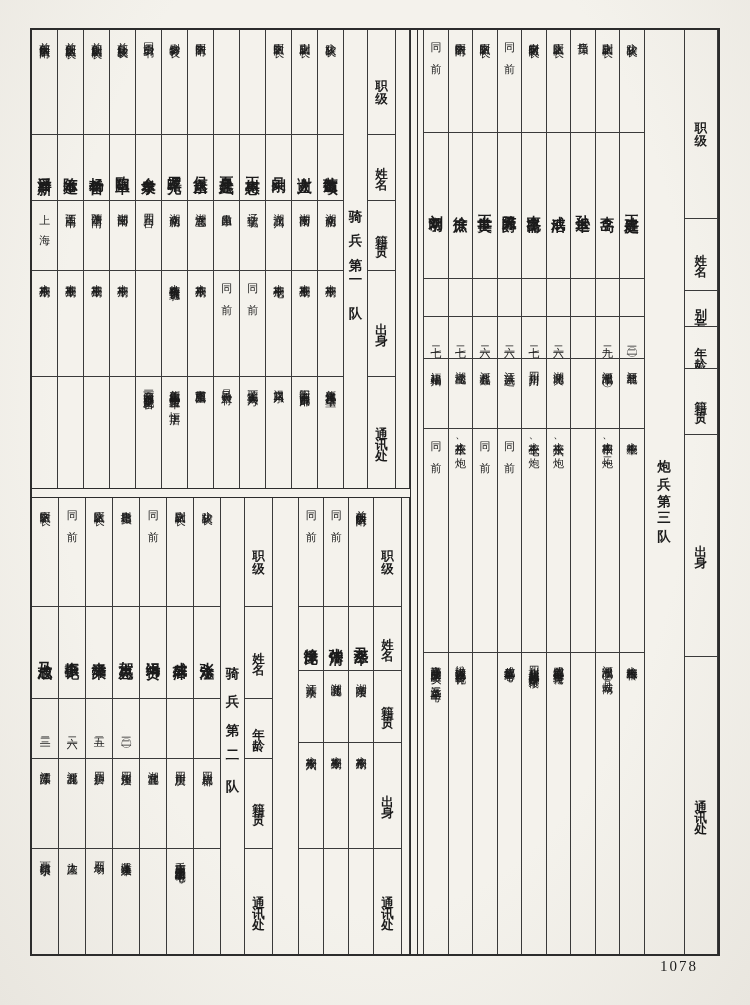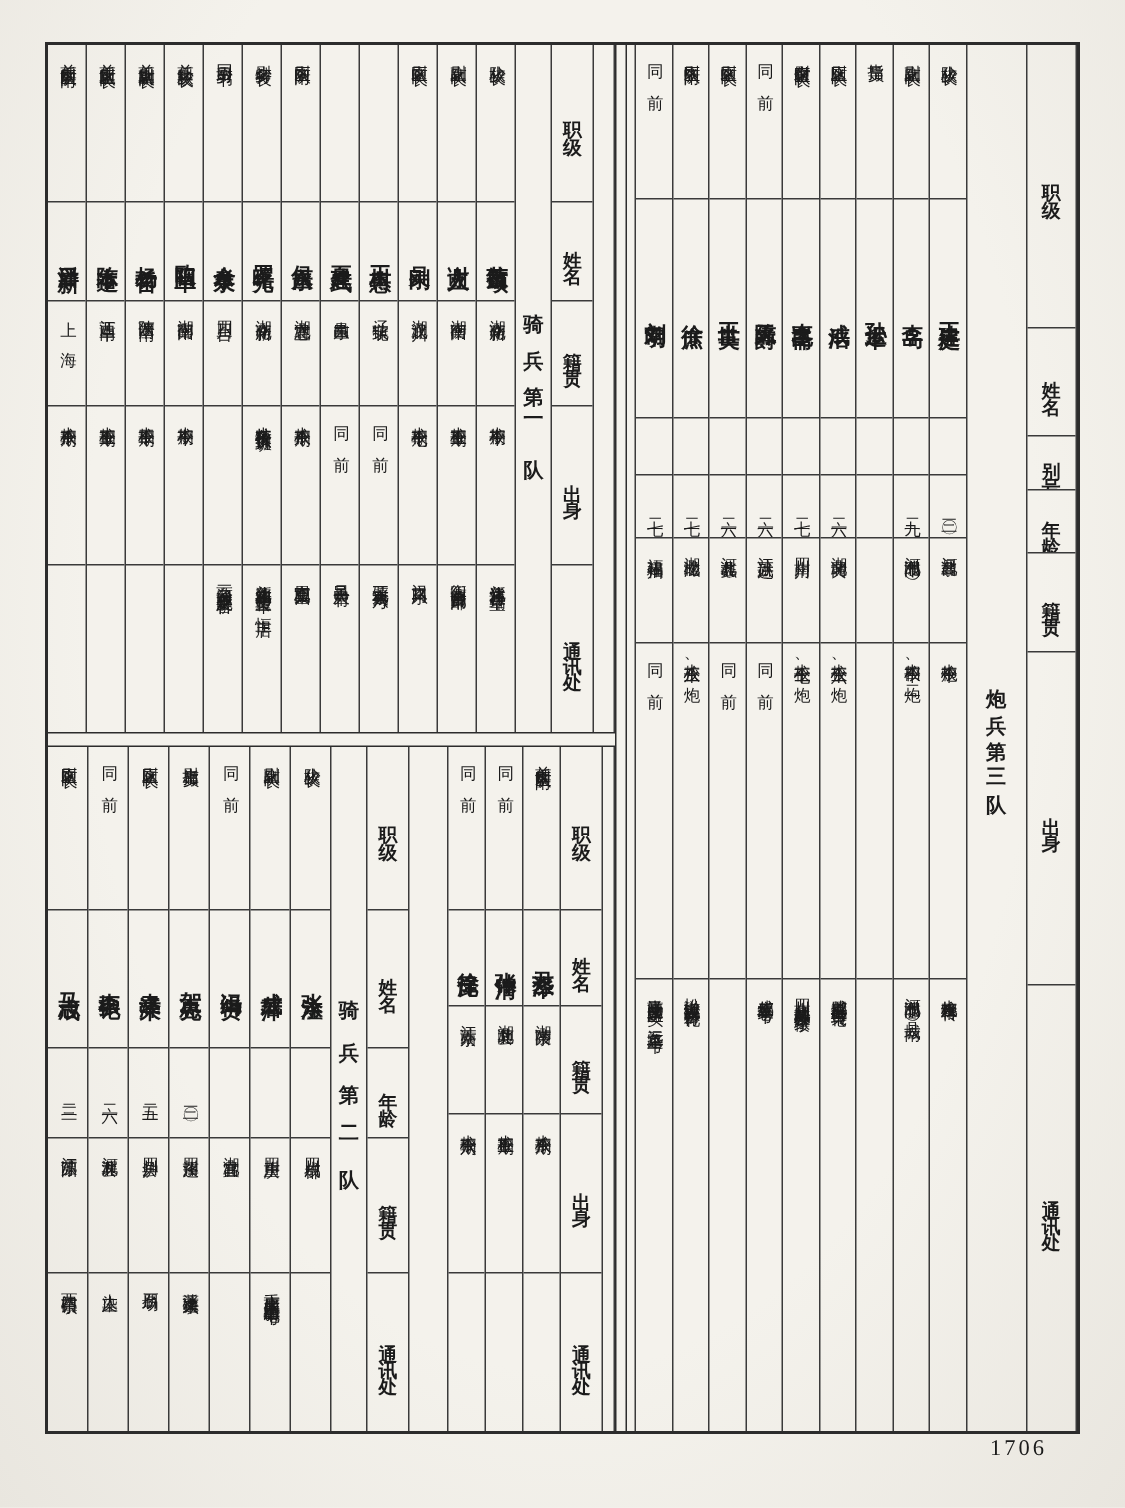--- a/index.html
+++ b/index.html
@@ -747,14 +747,14 @@
           </div>
           <div class="cell hd" style="height: 222px;">
             <span class="vtext">出身</span>
           </div>
           <div class="cell hd" style="height: 298px;">
             <span class="vtext">通讯处</span>
           </div>
         </div>
       </div>
   </div>
-  <div class="page-number">1706</div>
+  <div class="page-number">1078</div>
 </div>
 
 </body></html>

